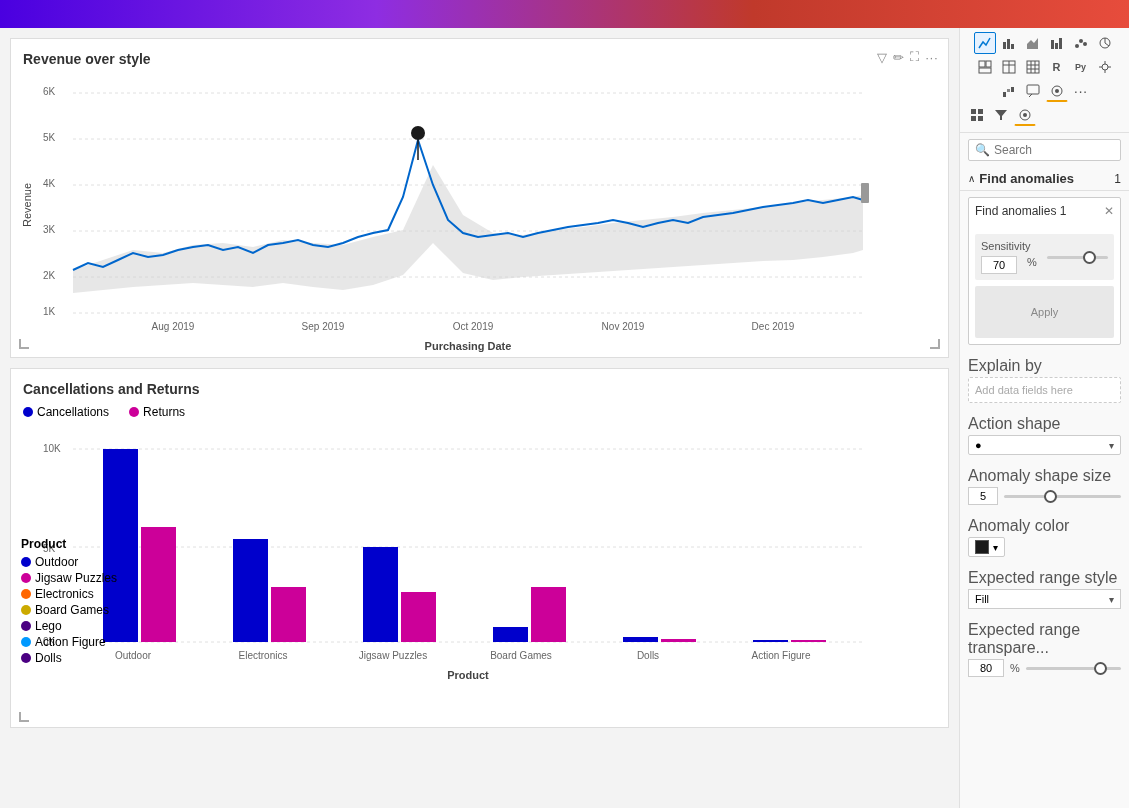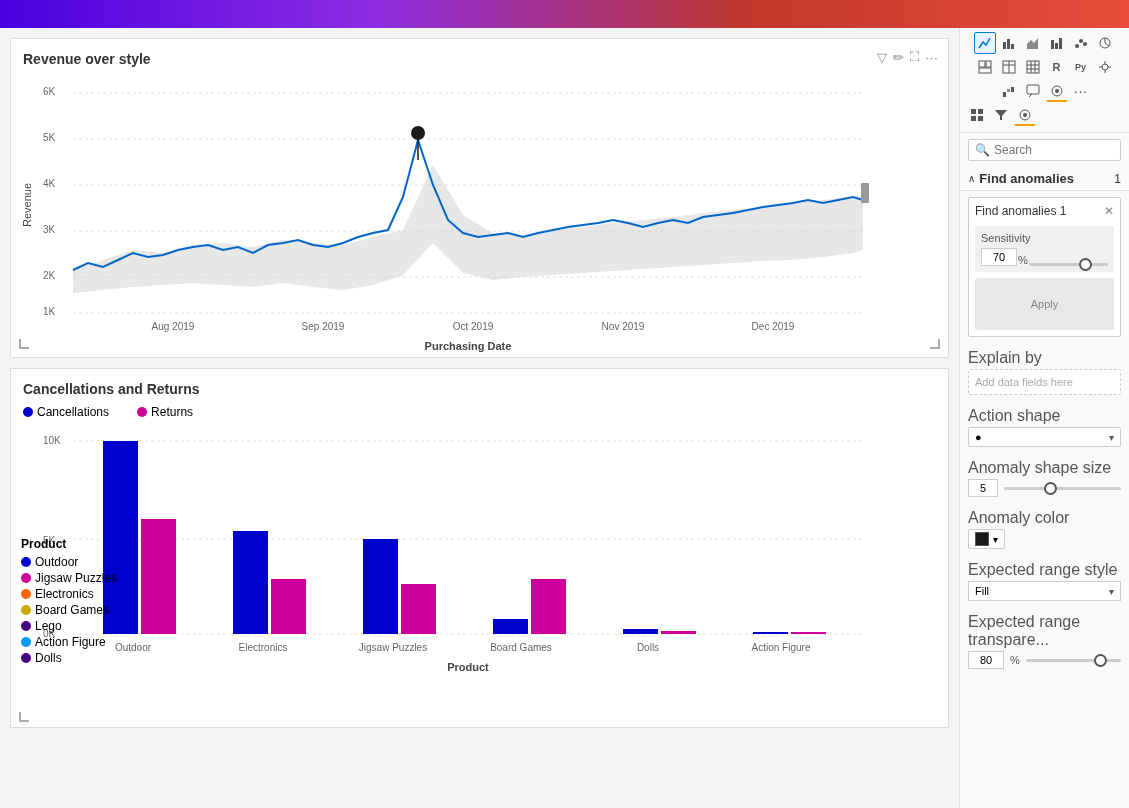--- a/index.html
+++ b/index.html
@@ -65,23 +65,23 @@
     }
 
     
     .bar-chart-container {
       height: 360px;
     }
 
     
     .legend {
       display: flex;
-      gap: 28px;
-      align-items: center;
-      margin-bottom: 0;
+      gap: 20px;
+      align-items: center;
+      margin-bottom: 8px;
       font-size: 12px;
     }
 
     .legend-item {
       display: flex;
       align-items: center;
       gap: 4px;
     }
 
     .legend-dot {
@@ -214,21 +214,21 @@
       border: 1px solid #ccc;
       border-radius: 2px;
       background: white;
       padding: 6px;
     }
 
     .anomaly-card-header {
       display: flex;
       align-items: center;
       justify-content: space-between;
-      margin-bottom: 8px;
+      margin-bottom: 16px;
       gap: 25px;
     }
 
     .anomaly-card-title {
       font-size: 12px;
       color: #333;
     }
 
     .anomaly-close {
       color: #888;
@@ -245,22 +245,22 @@
     }
 
     .sensitivity-label {
       font-size: 11px;
       color: #555;
       margin-bottom: 4px;
     }
 
     .sensitivity-row {
       display: flex;
-      align-items: flex-end;
-      gap: 1px;
+      align-items: flex-start;
+      gap: 10px;
     }
 
     .sensitivity-value-box {
       border: 1px solid #ccc;
       background: white;
       padding: 2px 4px;
       font-size: 11px;
       width: 36px;
       text-align: center;
     }

